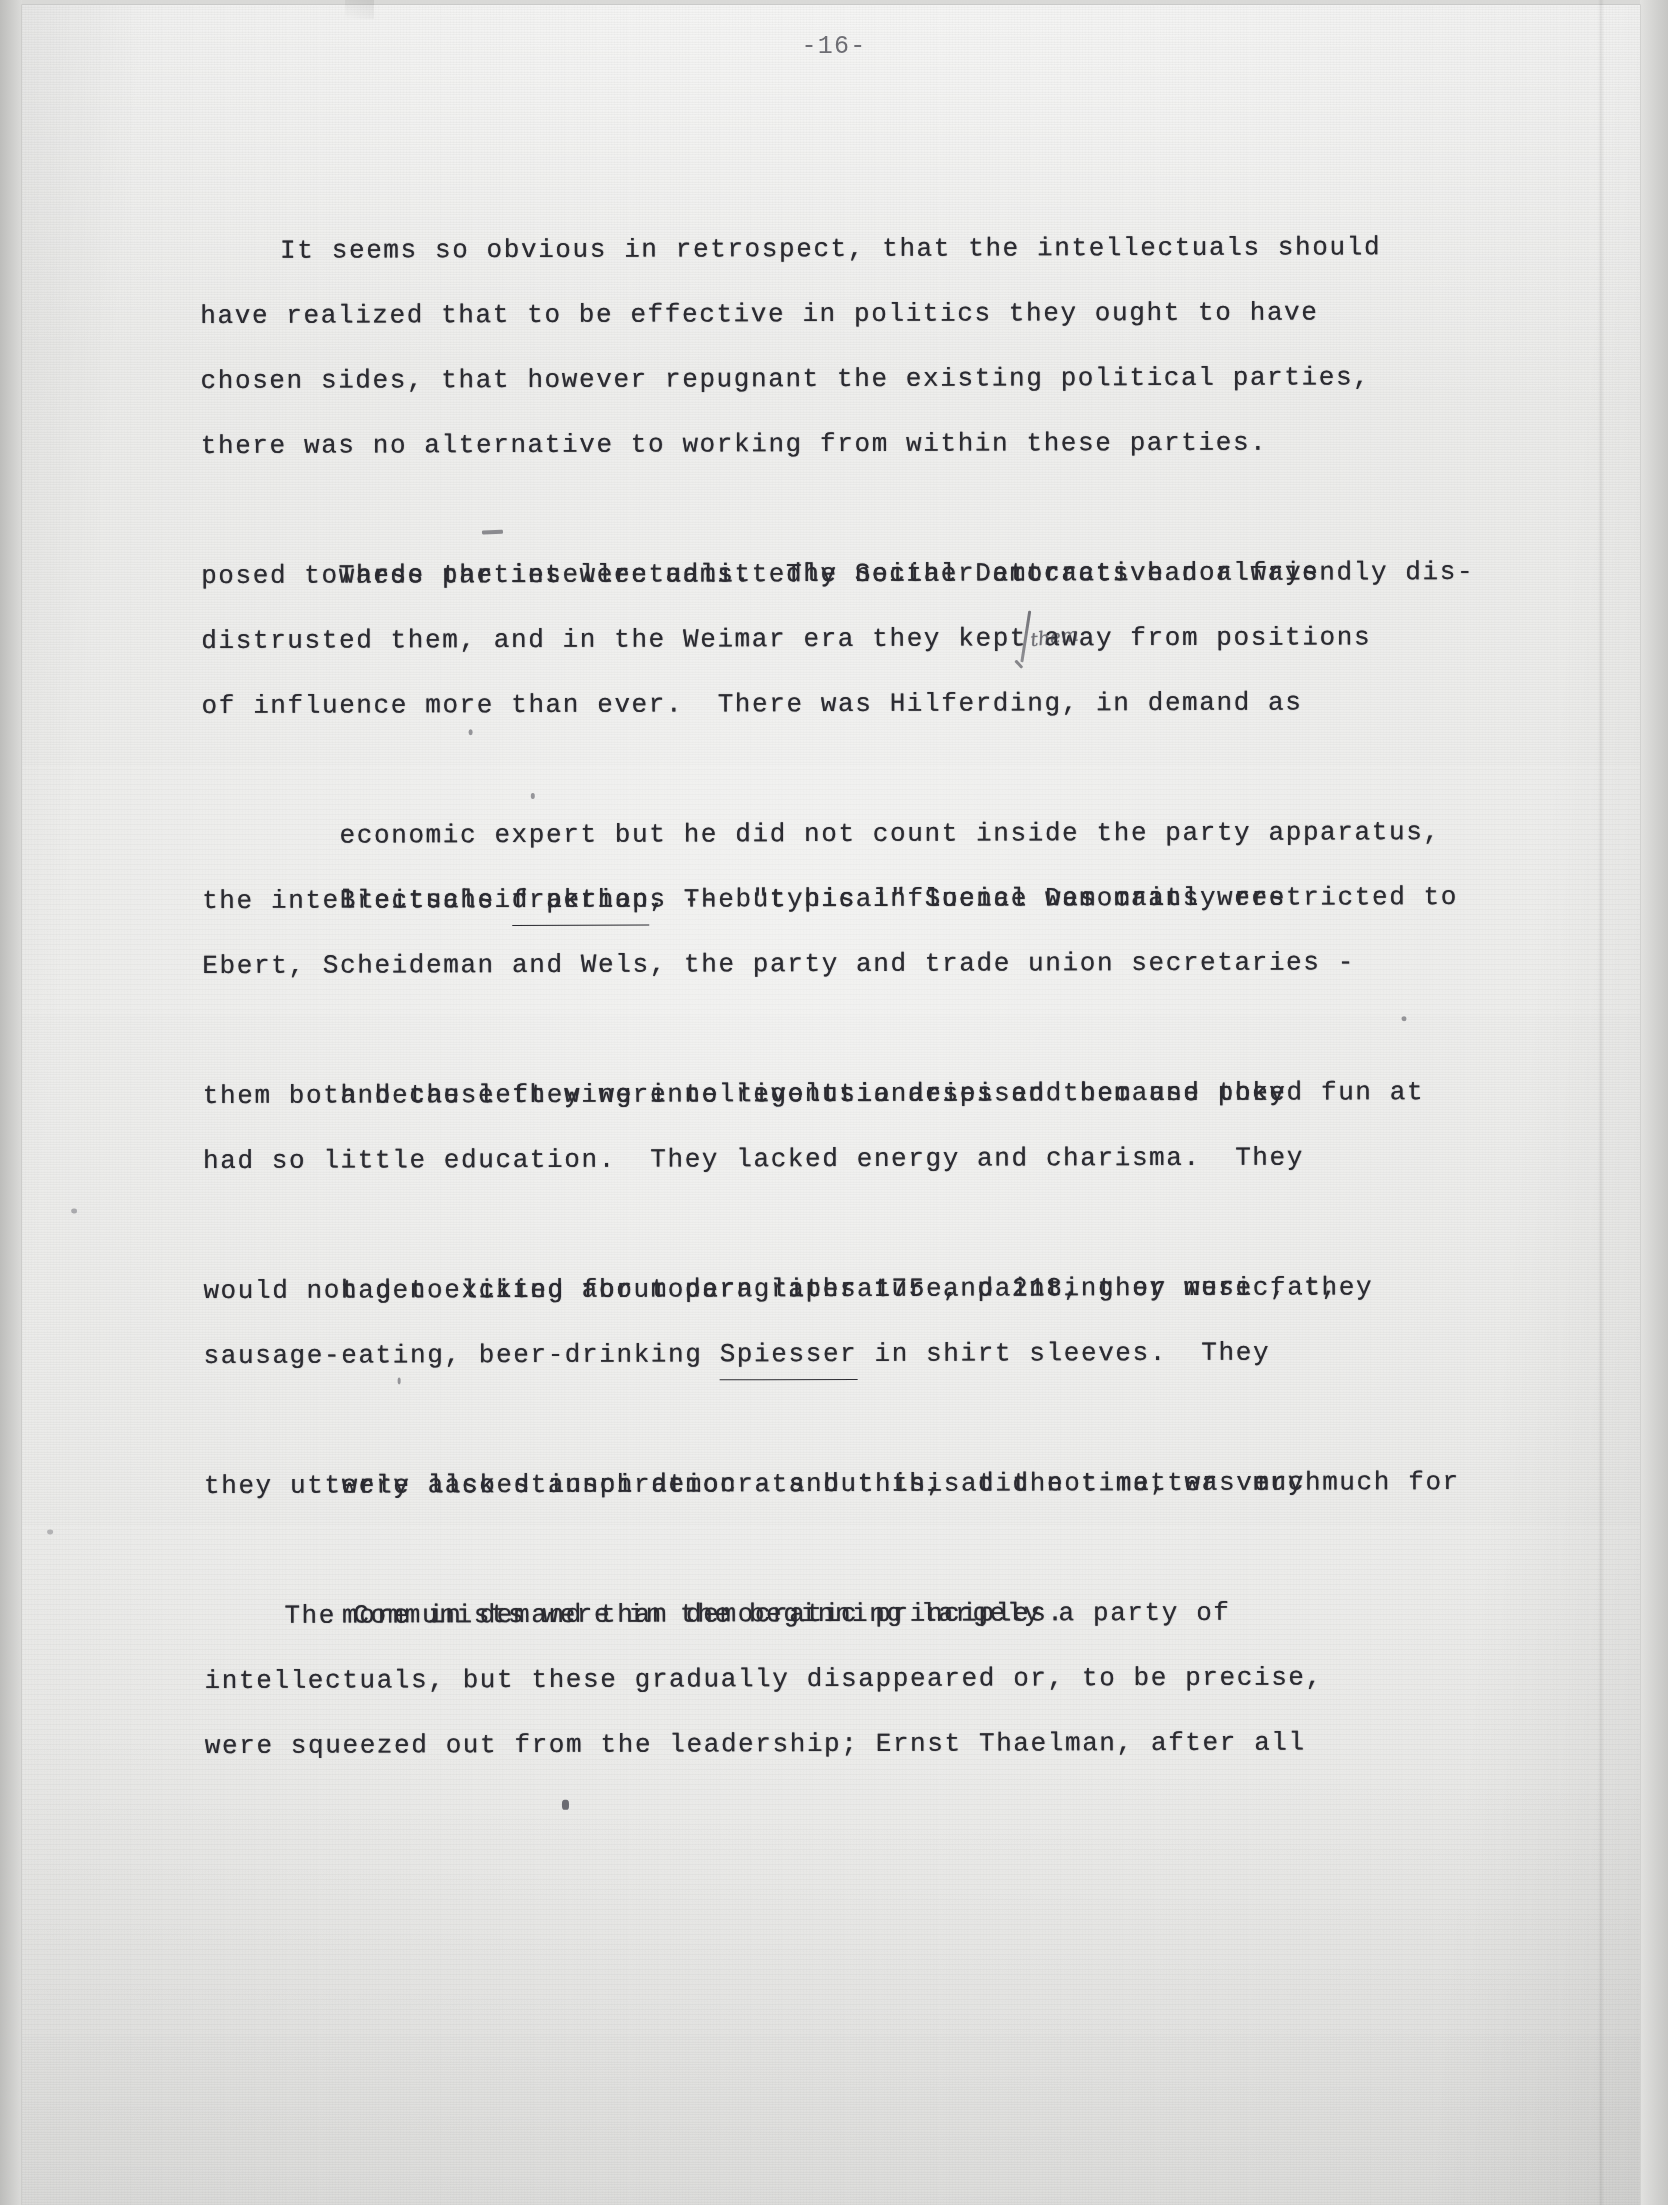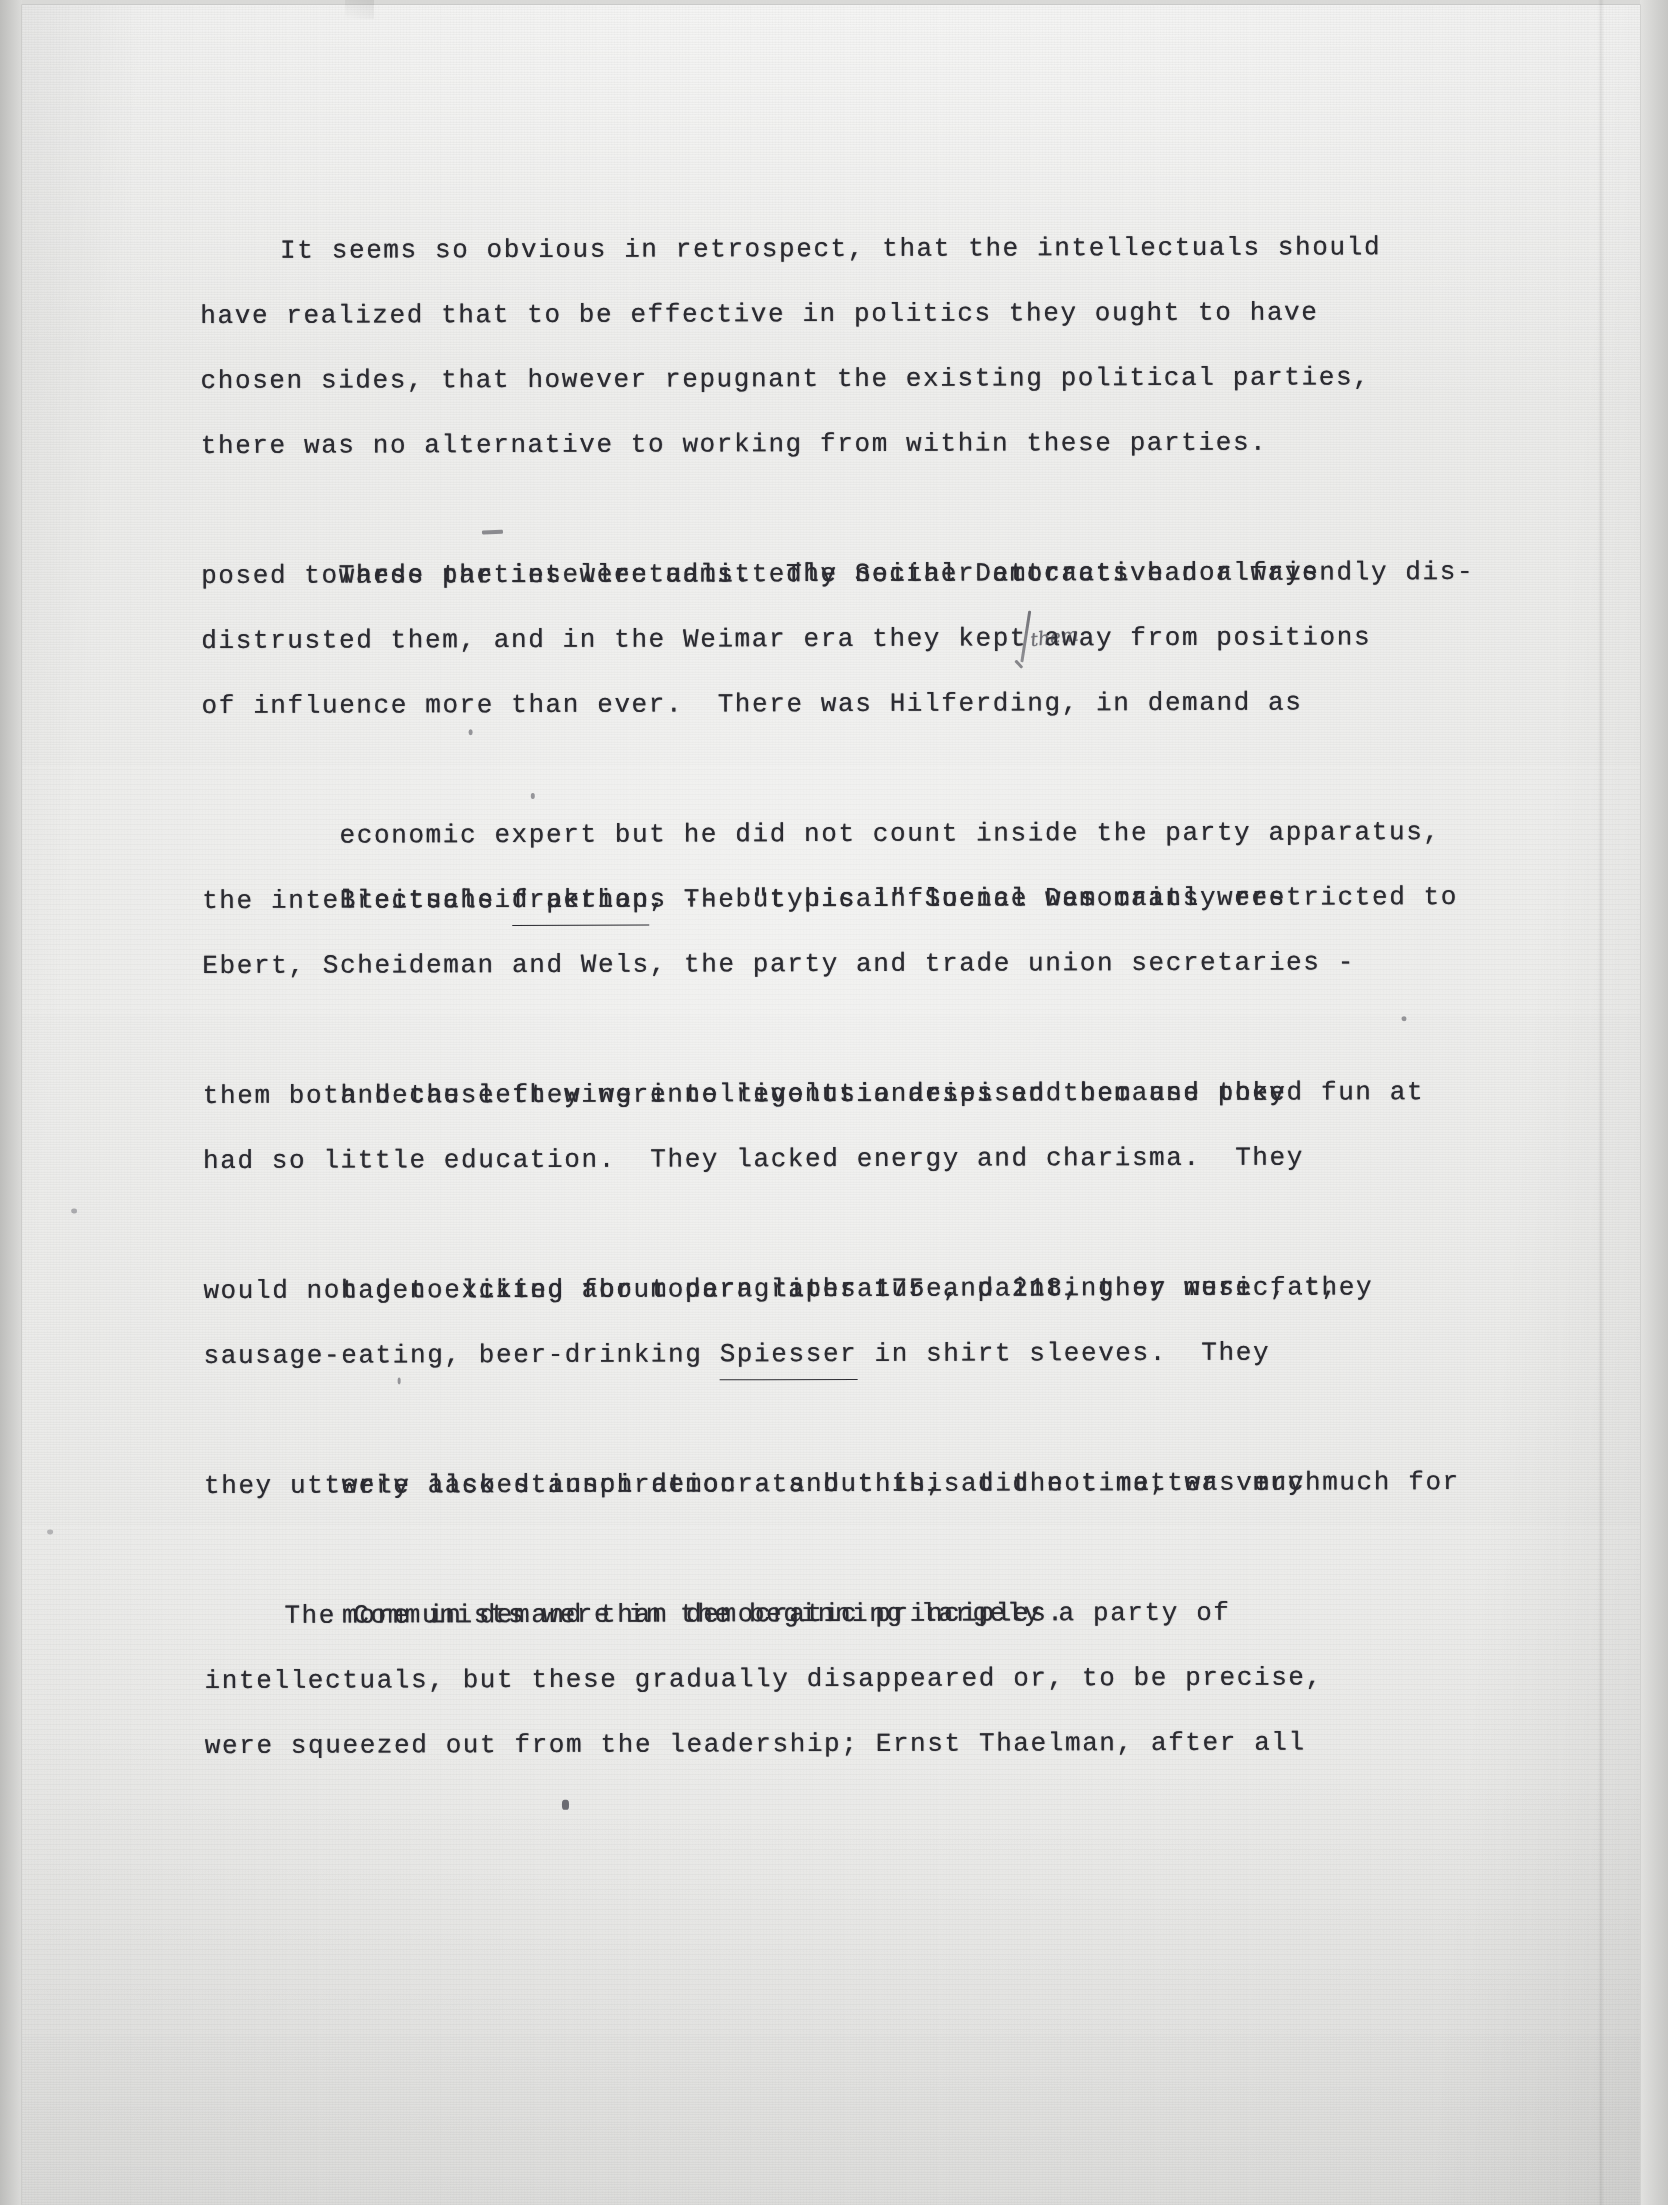--- a/index.html
+++ b/index.html
@@ -206,20 +206,21 @@
   <div class="sheet">
     <div class="weave"></div>
     <div class="vignette"></div>
   </div>
 
   <div class="edge-crease"></div>
   <div class="corner-fold"></div>
 
   <div class="content">
 
+    <div class="folio">-16-</div>
 
     <div class="body-block skew">
 
       <div class="tline indent"><span>It seems so obvious in retrospect, that the intellectuals should</span></div>
       <div class="tline"><span>have realized that to be effective in politics they ought to have</span></div>
       <div class="tline"><span>chosen sides, that however repugnant the existing political parties,</span></div>
       <div class="tline"><span>there was no alternative to working from within these parties.</span></div>
       <div class="tline">
         <span>These parties were admittedly neither attractive nor friendly dis-</span>
         <span class="strike-mark" style="left:281px;top:52px;"></span>

